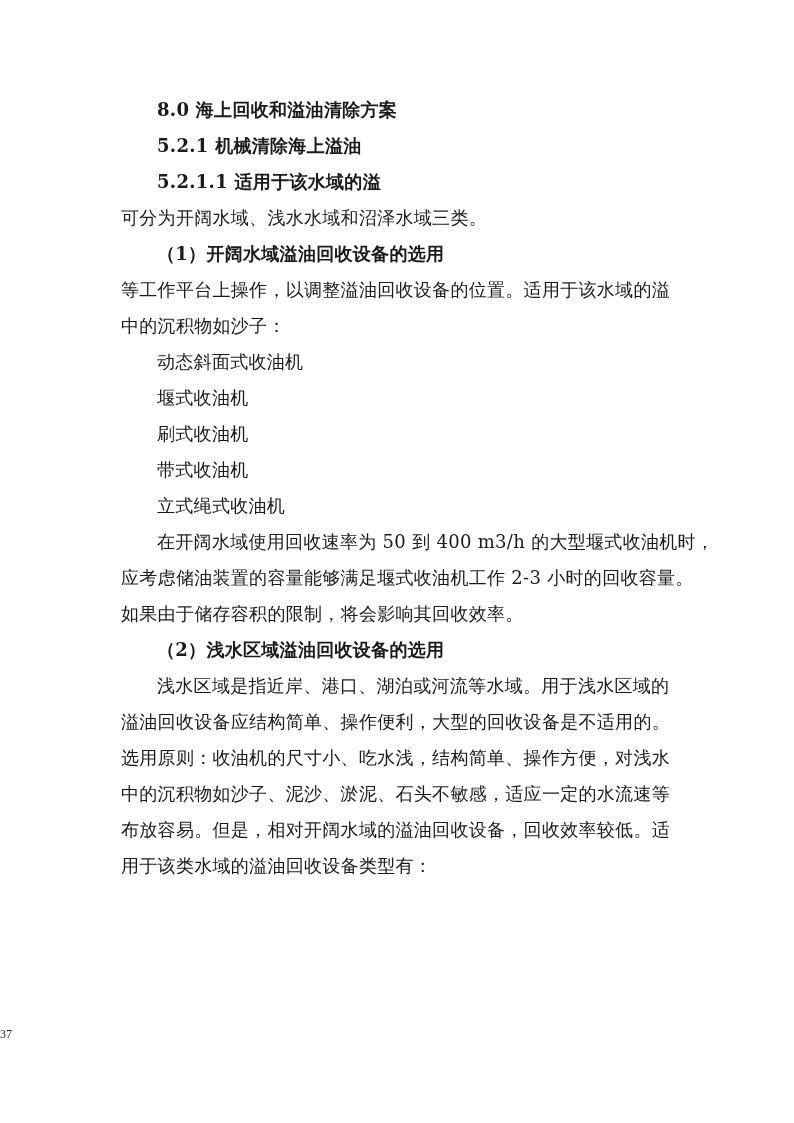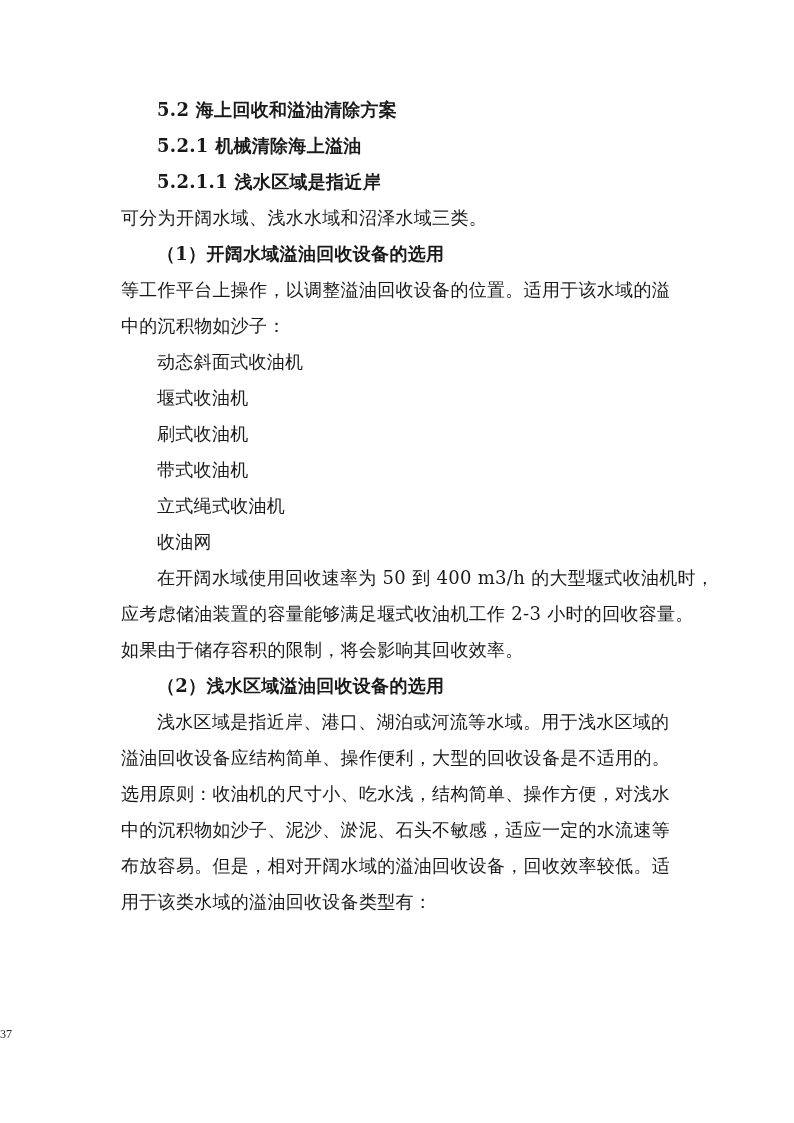--- a/index.html
+++ b/index.html
@@ -10,37 +10,36 @@
     .h { font-weight: bold; padding-left: 36px; }
     .indent { padding-left: 36px; }
     .item { padding-left: 36px; }
     .pagenum { position: absolute; left: 0; width: 794px; top: 1027px; 
                font-size: 12px; font-family: "Liberation Serif", serif; color: #222; }
   </style>
 </head>
 <body>
 
 <div class="page">
-  <div class="line h">5.2 海上回收和溢油清除方案</div>
+  <div class="line h">8.0 海上回收和溢油清除方案</div>
   <div class="line h">5.2.1 机械清除海上溢油</div>
-  <div class="line h">5.2.1.1 浅水区域是指近岸</div>
+  <div class="line h">5.2.1.1 适用于该水域的溢</div>
 
   <div class="line">可分为开阔水域、浅水水域和沼泽水域三类。</div>
 
   <div class="line h" style="padding-left:36px;">（1）开阔水域溢油回收设备的选用</div>
 
   <div class="line">等工作平台上操作，以调整溢油回收设备的位置。适用于该水域的溢</div>
   <div class="line">中的沉积物如沙子：</div>
 
   <div class="line item">动态斜面式收油机</div>
   <div class="line item">堰式收油机</div>
   <div class="line item">刷式收油机</div>
   <div class="line item">带式收油机</div>
   <div class="line item">立式绳式收油机</div>
-  <div class="line item">收油网</div>
 
   <div class="line indent">在开阔水域使用回收速率为 50 到 400 m3/h 的大型堰式收油机时，</div>
   <div class="line">应考虑储油装置的容量能够满足堰式收油机工作 2-3 小时的回收容量。</div>
   <div class="line">如果由于储存容积的限制，将会影响其回收效率。</div>
 
   <div class="line h">（2）浅水区域溢油回收设备的选用</div>
 
   <div class="line indent">浅水区域是指近岸、港口、湖泊或河流等水域。用于浅水区域的</div>
   <div class="line">溢油回收设备应结构简单、操作便利，大型的回收设备是不适用的。</div>
   <div class="line">选用原则：收油机的尺寸小、吃水浅，结构简单、操作方便，对浅水</div>

